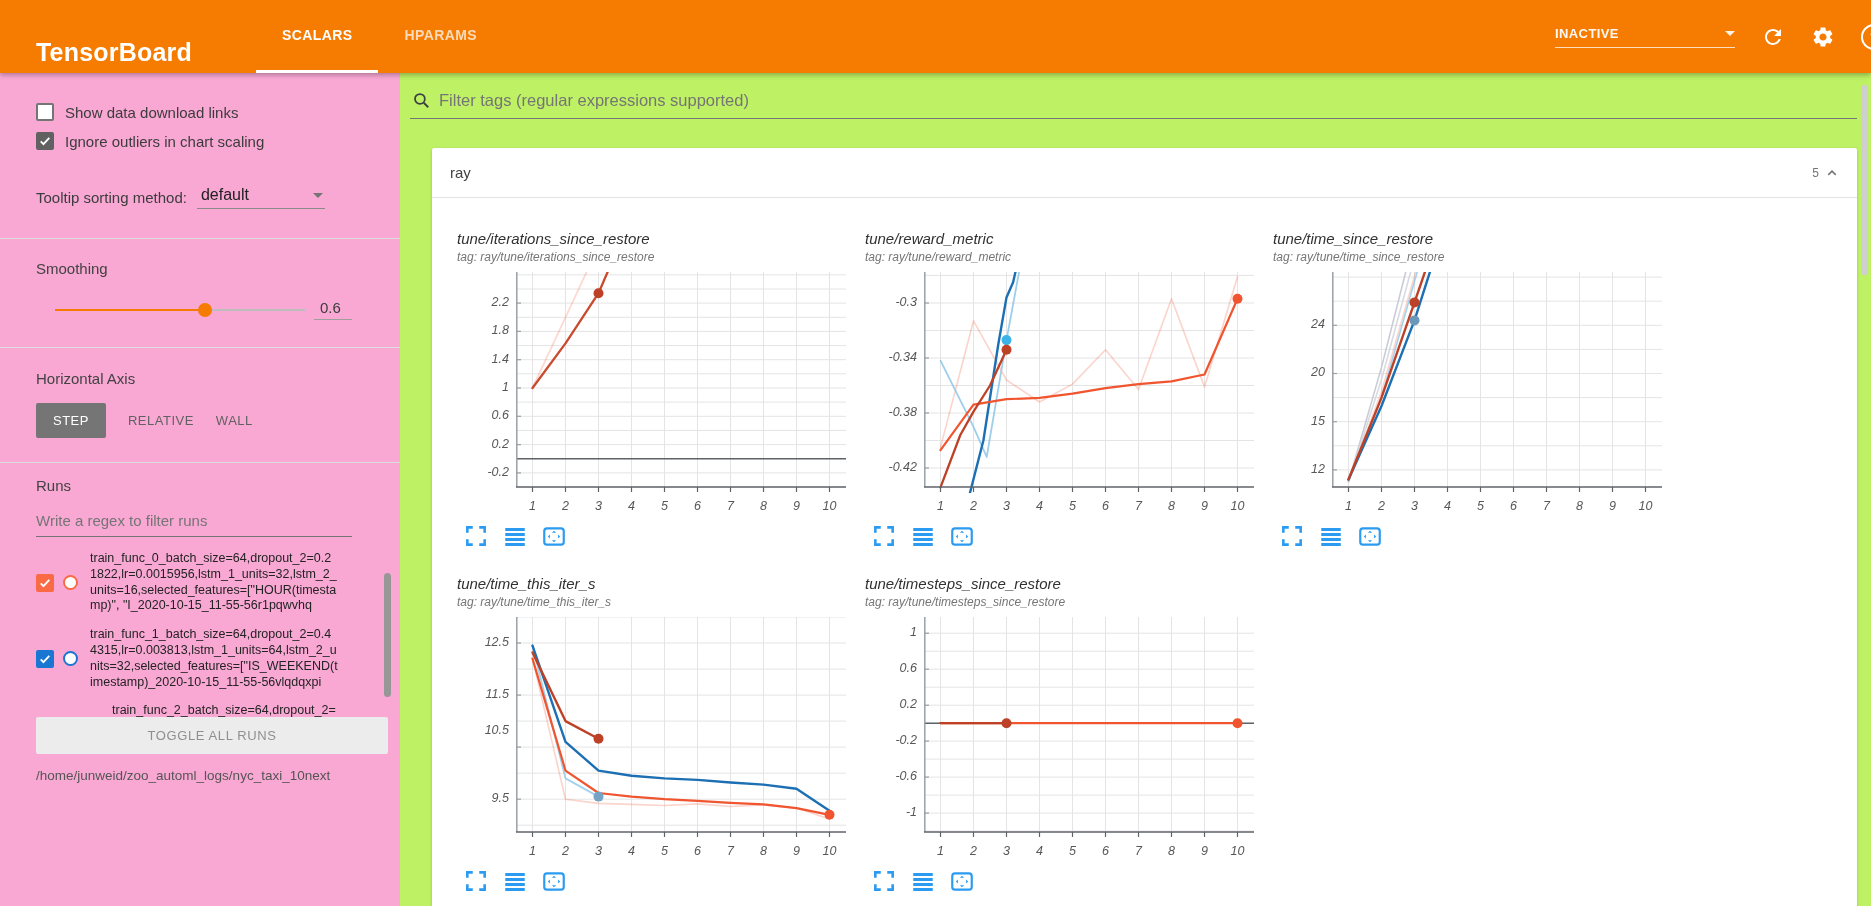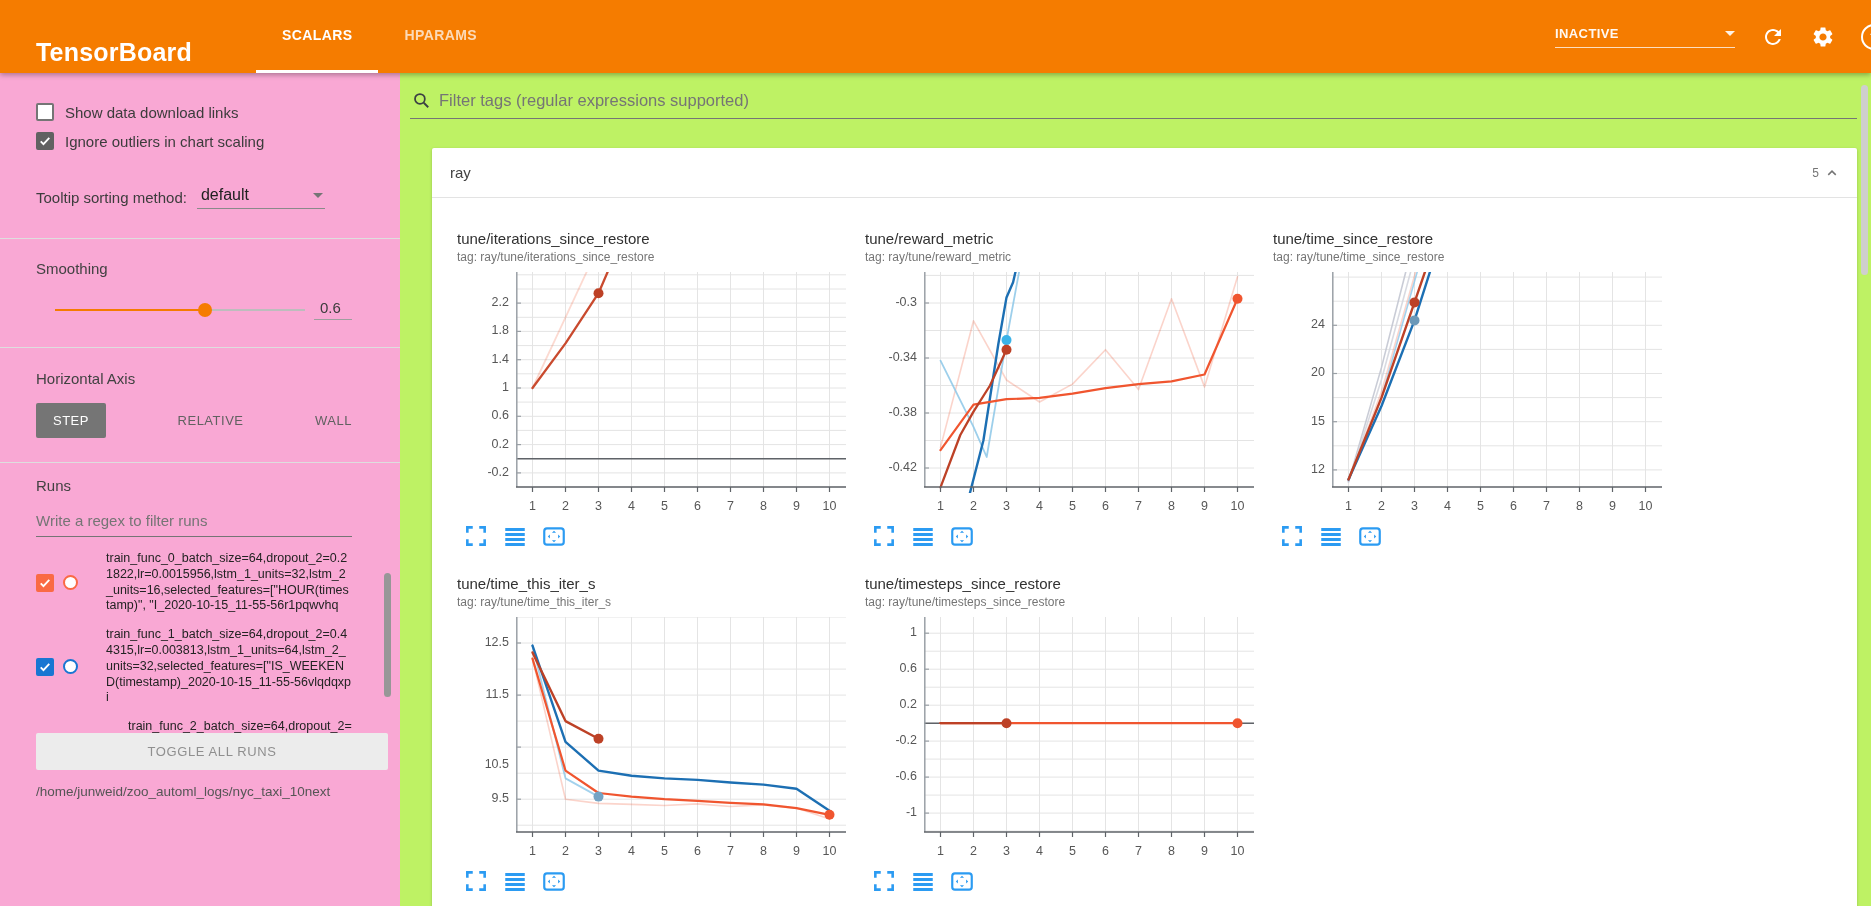--- a/index.html
+++ b/index.html
@@ -45,34 +45,34 @@
     border-top:5px solid #757575; }
   .section-label { font-size:15px; color:#424242; }
   .slider-row { display:flex; align-items:center; margin-top:22px; }
   .slider { position:relative; height:16px; width:250px; margin-left:19px; cursor:pointer; }
   .slider .track { position:absolute; left:0; right:0; top:7px; height:2px; background:#bdbdbd; }
   .slider .fill { position:absolute; left:0; top:7px; height:2px; background:#f57c00; }
   .slider .thumb { position:absolute; top:1px; width:14px; height:14px; border-radius:50%;
     background:#f57c00; transform:translateX(-50%); }
   .smooth-val { margin-left:auto; width:38px; border-bottom:1px solid #9e9e9e;
     font-size:15px; color:#3c3c3c; padding:0 0 3px 6px; }
-  .axis-btns { display:flex; align-items:center; gap:22px; margin-top:16px;justify-content:space-between; }
+  .axis-btns { display:flex; align-items:center; gap:22px; margin-top:16px; }
   .axis-btn { font-size:13px; letter-spacing:.5px; color:#616161; background:transparent;
     border:none; cursor:pointer; font-family:inherit; }
   .axis-btn.active { background:#757575; color:#fff; border-radius:2px; padding:10px 17px; }
   .regex-input { width:100%; border:none; outline:none; border-bottom:1px solid #757575;
     font-size:15px; padding:4px 0 7px 0; background:transparent; color:#212121; font-family:inherit; }
   .regex-input::placeholder { color:#757575; }
   .run-list { margin-top:14px; }
   .run-item { display:flex; align-items:center; margin-bottom:13px; cursor:pointer; }
   .run-item .cb { width:18px; height:18px; border-radius:2px; flex:none; border:2px solid #757575;
     display:flex; align-items:center; justify-content:center; }
   .run-item .radio { width:15px; height:15px; border-radius:50%; border:2px solid #999;
     margin-left:9px; flex:none; background:#fff; }
-  .run-label { margin-left:28px; font-size:12.5px; line-height:15.8px; color:#232323;
+  .run-label { margin-left:12px; font-size:12.5px; line-height:15.8px; color:#232323;
     word-break:break-all; width:248px; }
   .run-item-partial { margin-left:64px; height:15px; overflow:hidden; margin-bottom:0; }
   .toggle-all { position:relative; z-index:2; display:block; margin:-1px 0 0 0; width:352px;
     background:#ececec; border:none; border-radius:2px; height:37px; font-size:13px; letter-spacing:.6px;
     color:#8f8f8f; cursor:pointer; font-family:inherit; }
   .log-path { margin-top:13px; font-size:13.5px; line-height:18px; color:#555;
     word-break:break-all; width:300px; }
   .side-scrollbar { position:absolute; left:384px; top:500px; width:7px; height:124px;
     background:#979797; border-radius:4px; }
 
@@ -89,21 +89,21 @@
 
   .card { position:absolute; left:32px; right:14px; top:75px; bottom:-12px; background:#fff;
     border-radius:2px; box-shadow:0 1px 3px rgba(0,0,0,.22); overflow:hidden; }
   .card-header { height:50px; display:flex; align-items:center; padding:0 16px 0 18px;
     border-bottom:1px solid #e3e3e3; cursor:pointer; }
   .card-title { font-size:15px; color:#424242; }
   .card-header-right { margin-left:auto; display:flex; align-items:center; gap:4px; }
   .card-count { font-size:12px; color:#757575; }
 
   .charts-grid { padding:32px 0 0 25px; display:grid; grid-template-columns:repeat(3,408px);
-    row-gap:26px; }
+    row-gap:26px;font-style:italic; }
   .chart-card { width:400px; }
   .chart-title { font-size:15px; color:#313131; }
   .chart-tag { font-size:12px; color:#757575; margin-top:3px; }
   .plot-row { display:flex; margin-top:8px; }
   .ylabels { position:relative; width:59px; height:221px; flex:none; }
   .ylabels span { position:absolute; right:7px; font-size:12.5px; color:#575757; }
   .plot-svg { flex:none; }
   .xlabels { position:relative; height:22px; }
   .xlabels span { position:absolute; top:6px; transform:translateX(-50%); font-size:12.5px; color:#575757; }
   .chart-icons { display:flex; gap:13px; margin:8px 0 0 6px; }
@@ -486,21 +486,21 @@
               </svg></div>
           </div>
         </div>
         <div class="chart-card">
           <div class="chart-title">tune/time_this_iter_s</div>
           <div class="chart-tag">tag: ray/tune/time_this_iter_s</div>
           <div class="plot-row">
             <div class="ylabels">
               <span style="top: 18.0291px;">12.5</span>
               <span style="top: 70.0872px;">11.5</span>
-              <span style="top: 140px;">10.5</span>
+              <span style="top: 106px;">10.5</span>
               <span style="top: 174.203px;">9.5</span>
             </div>
             <svg width="330" height="221" class="plot-svg">
               <line x1="0" y1="208.2" x2="330" y2="208.2" stroke="#e4e4e4" stroke-width="1"></line>
               <line x1="0" y1="182.2" x2="330" y2="182.2" stroke="#e4e4e4" stroke-width="1"></line>
               <line x1="0" y1="156.2" x2="330" y2="156.2" stroke="#e4e4e4" stroke-width="1"></line>
               <line x1="0" y1="130.1" x2="330" y2="130.1" stroke="#e4e4e4" stroke-width="1"></line>
               <line x1="0" y1="104.1" x2="330" y2="104.1" stroke="#e4e4e4" stroke-width="1"></line>
               <line x1="0" y1="78.1" x2="330" y2="78.1" stroke="#e4e4e4" stroke-width="1"></line>
               <line x1="0" y1="52.1" x2="330" y2="52.1" stroke="#e4e4e4" stroke-width="1"></line>

